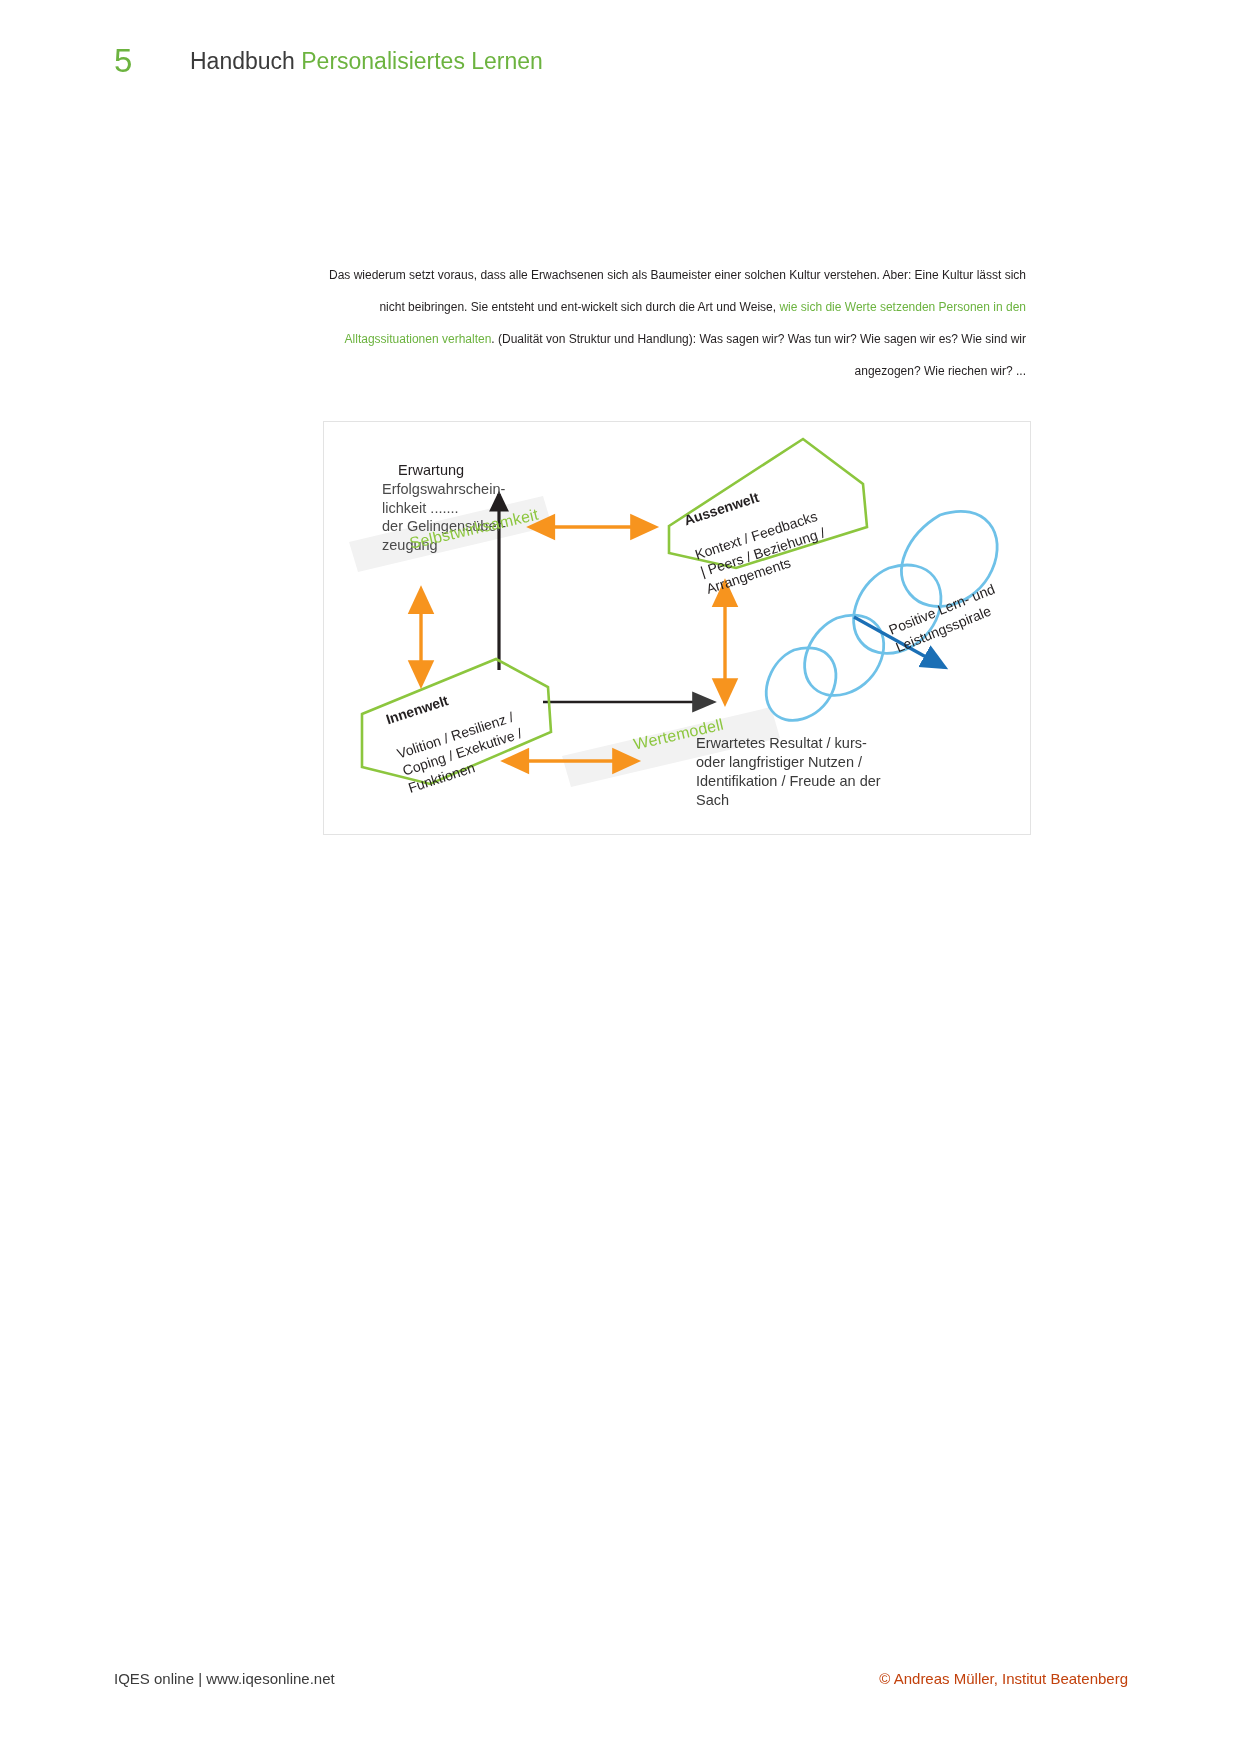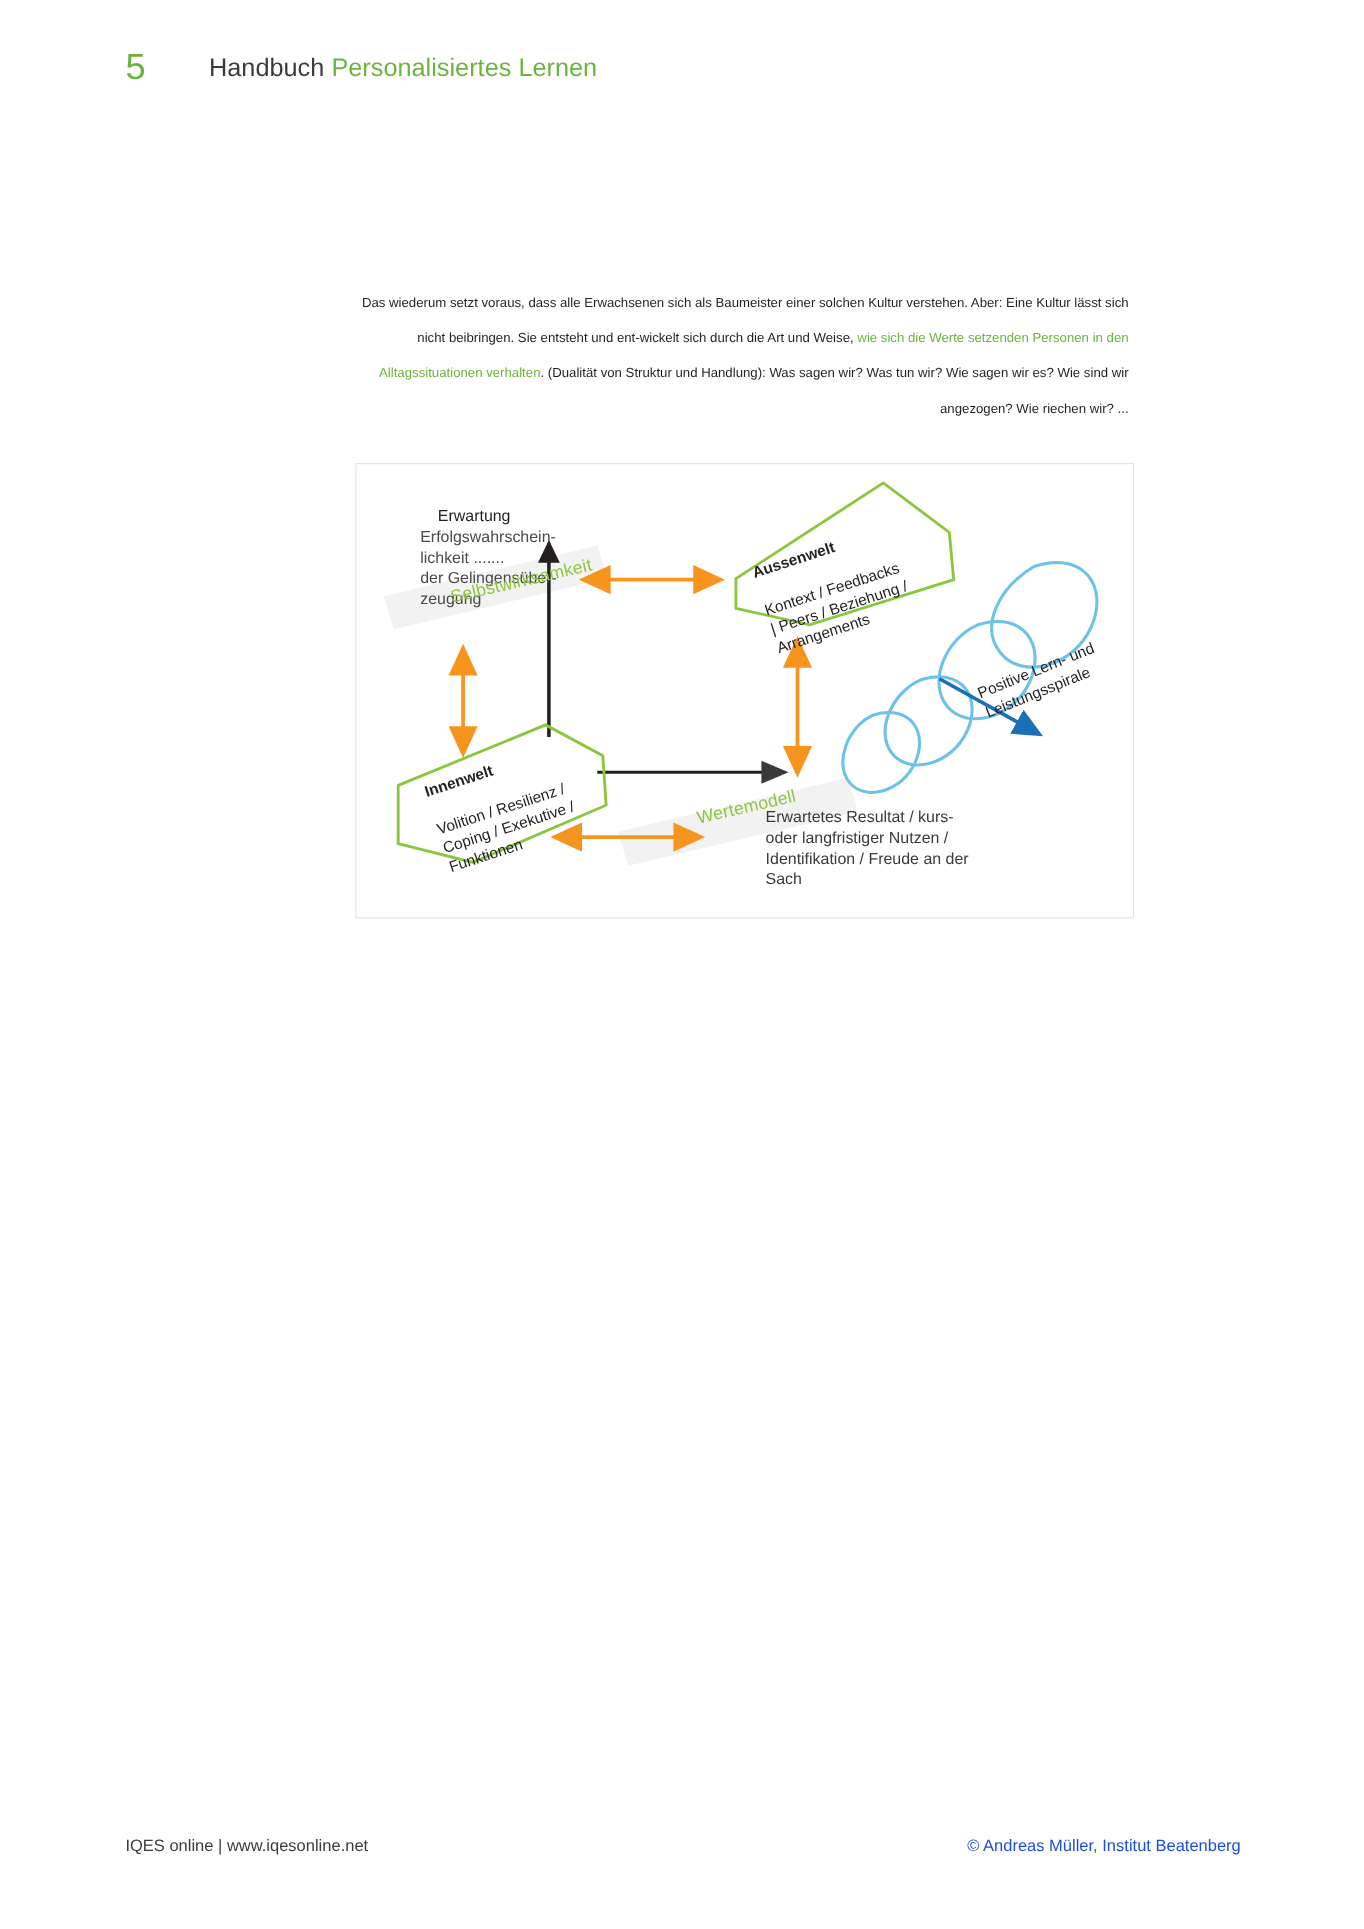--- a/index.html
+++ b/index.html
@@ -176,21 +176,21 @@
     left: 114px;
     top: 36px;
     font-size: 15px;
     color: #3b3b3b;
   }
   .footer-right {
     position: absolute;
     right: 112px;
     top: 36px;
     font-size: 15px;
-    color: #1d4ed8;
+    color: #c2410c;
     text-align: center;
   }
 </style>
 </head>
 <body>
 
 <div class="page-header">
   <div class="page-number">5</div>
   <div class="header-title">
     <span>Handbuch </span><span class="accent">Personalisiertes Lernen</span>

